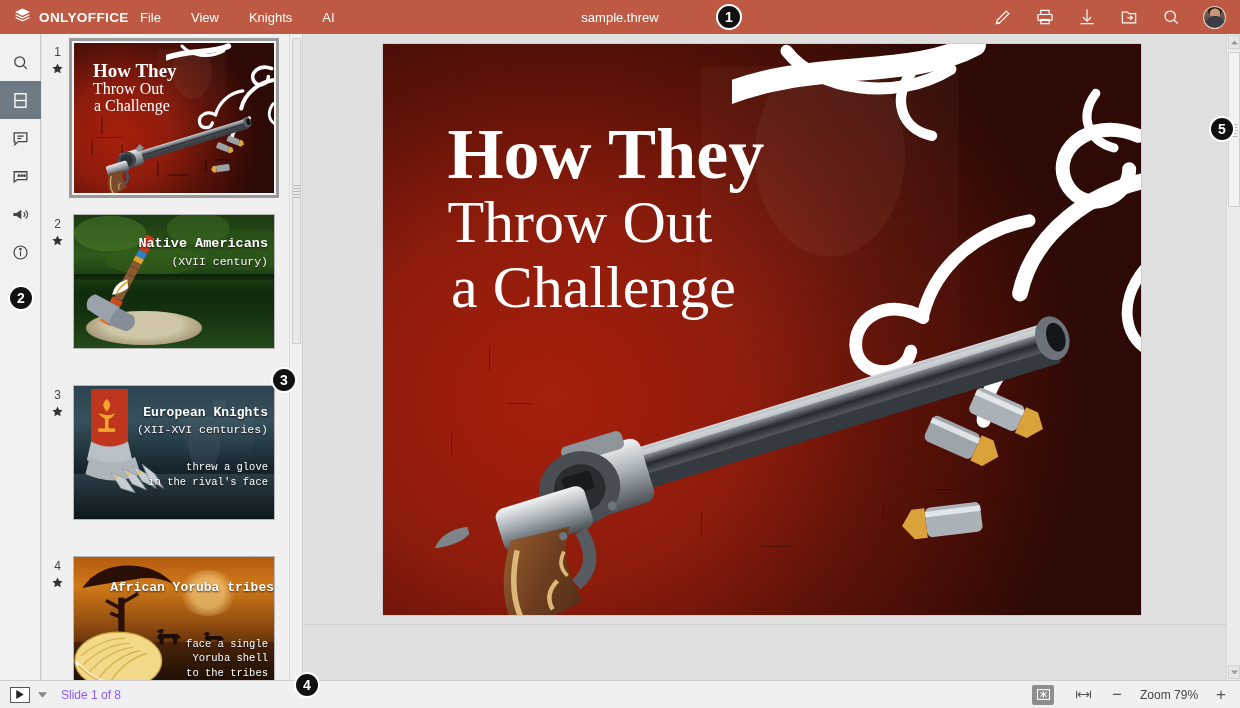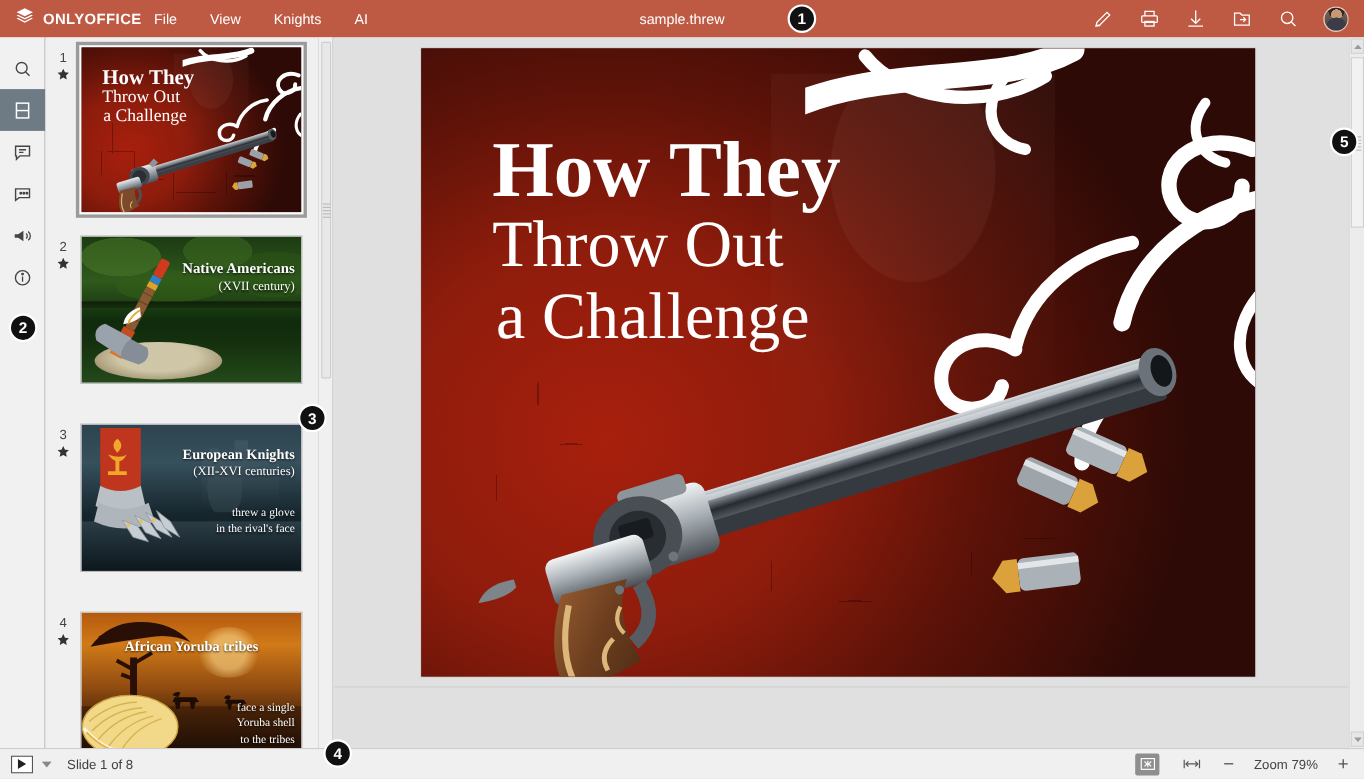--- a/index.html
+++ b/index.html
@@ -164,21 +164,21 @@
   .s-orange .ground {
     position: absolute; left: 0; right: 0; bottom: 0; height: 36%;
     background: linear-gradient(180deg, #4a2409 0%, #2a1406 60%, #190c05 100%);
   }
   .acacia { position: absolute; left: 2%; top: -2%; width: 56%; height: 72%; }
   .acacia svg, .animals svg, .shell svg { width: 100%; height: 100%; display: block; }
   .animals { position: absolute; left: 30%; top: 46%; width: 62%; height: 24%; }
   .shell { position: absolute; left: -2%; bottom: -4%; width: 52%; height: 56%; }
 
   
-  .tt { position: absolute; color: #fff; font-family: Liberation Serif, serif; text-shadow: 0 1px 2px rgba(0,0,0,.75); }
+  .tt { position: absolute; color: #fff; font-family: Liberation Mono, monospace; text-shadow: 0 1px 2px rgba(0,0,0,.75); }
   .tt-head { font-weight: bold; }
   .tt-right { text-align: right; }
 
   
   .thumb-scroll {
     position: absolute; top: 0; right: 0; width: 13px; height: 646px;
     background: #f0f0f0; border-left: 1px solid #dcdcdc;
   }
   .thumb-thumb {
     position: absolute; left: 2px; top: 4px; width: 9px; height: 306px;
@@ -218,21 +218,21 @@
     position: absolute; left: 0; bottom: 0; width: 1240px; height: 28px;
     background: #f0f0f0; border-top: 1px solid #cfcfcf;
     display: flex; align-items: center;
   }
   .sb-left { display: flex; align-items: center; gap: 8px; padding-left: 10px; }
   .playbtn {
     width: 20px; height: 16px; border: 1px solid #555; background: #fff;
     display: flex; align-items: center; justify-content: center;
   }
   .sb-caret { color: #666; font-size: 9px; }
-  .sb-text { font-size: 12px; color: #404040; margin-left: 6px; }
+  .sb-text { font-size: 12px; color: #8b5cf6; margin-left: 6px; }
   .sb-right { margin-left: auto; display: flex; align-items: center; gap: 18px; padding-right: 14px; }
   .zoombtn { width: 22px; height: 20px; display: flex; align-items: center; justify-content: center; }
   .zoombtn.active { background: #8e8e8e; border-radius: 2px; }
   .zoom-text { font-size: 12px; color: #444; }
   .pm { font-size: 17px; color: #555; line-height: 1; }
 
   
   .badge {
     position: absolute; width: 26px; height: 26px; border-radius: 50%;
     background: #111; color: #fff; font-size: 14px; font-weight: bold;
@@ -564,21 +564,21 @@
                 <path d="M14 56q34-28 70-28"></path>
                   <path d="M18 70q32-32 74-34"></path>
                 <path d="M26 84q30-36 72-42"></path>
                   <path d="M40 96q26-38 68-48"></path>
                 <path d="M58 104q20-38 62-52"></path>
               </g>
               <path d="M6 66q36 44 100 38" stroke="#fff" stroke-width="5" fill="none" opacity=".75"></path>
               <path d="M10 72q38 40 96 34" stroke="#e7b545" stroke-width="3" fill="none"></path>
             </svg>
           </div>
-          <div class="tt tt-head" style="left:0; right:0; text-align:center; top:17%; font-size:13px;">African Yoruba tribes</div>
+          <div class="tt tt-head" style="left:0; right:0; text-align:right; top:17%; font-size:13px;">African Yoruba tribes</div>
           <div class="tt tt-right" style="right:3%; top:60%; font-size:10.5px; line-height:1.4;">
             <div>face a single</div>
             <div>Yoruba shell</div>
             <div>to the tribes</div>
           </div>
         </div>
       </div>
     </div>
 
     <div class="thumb-scroll">

